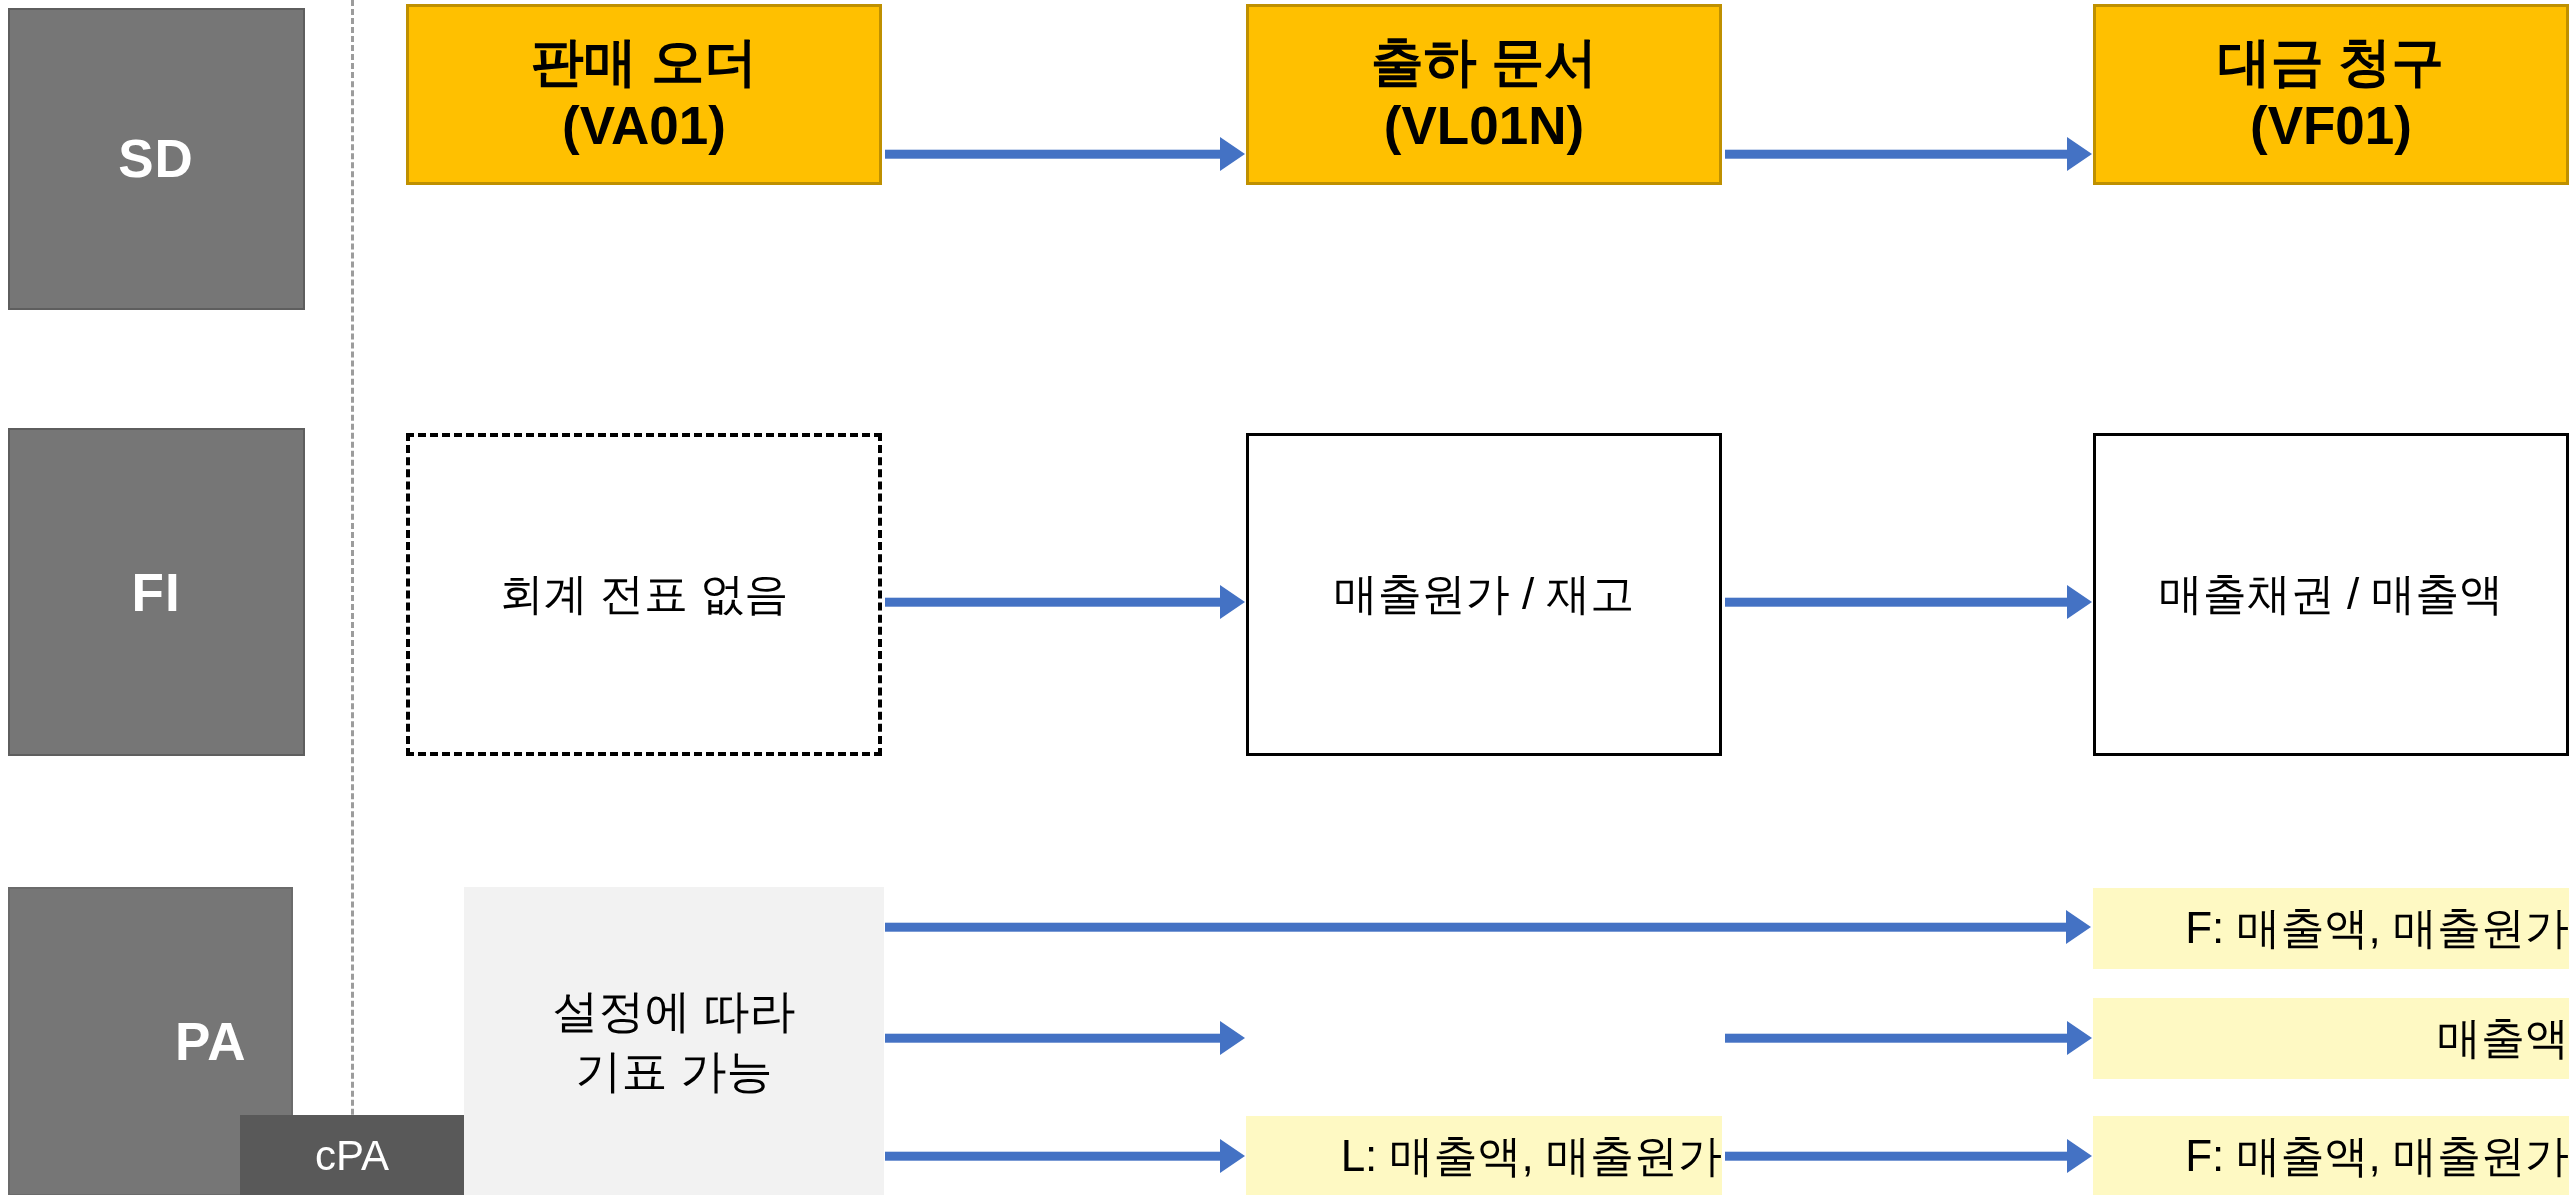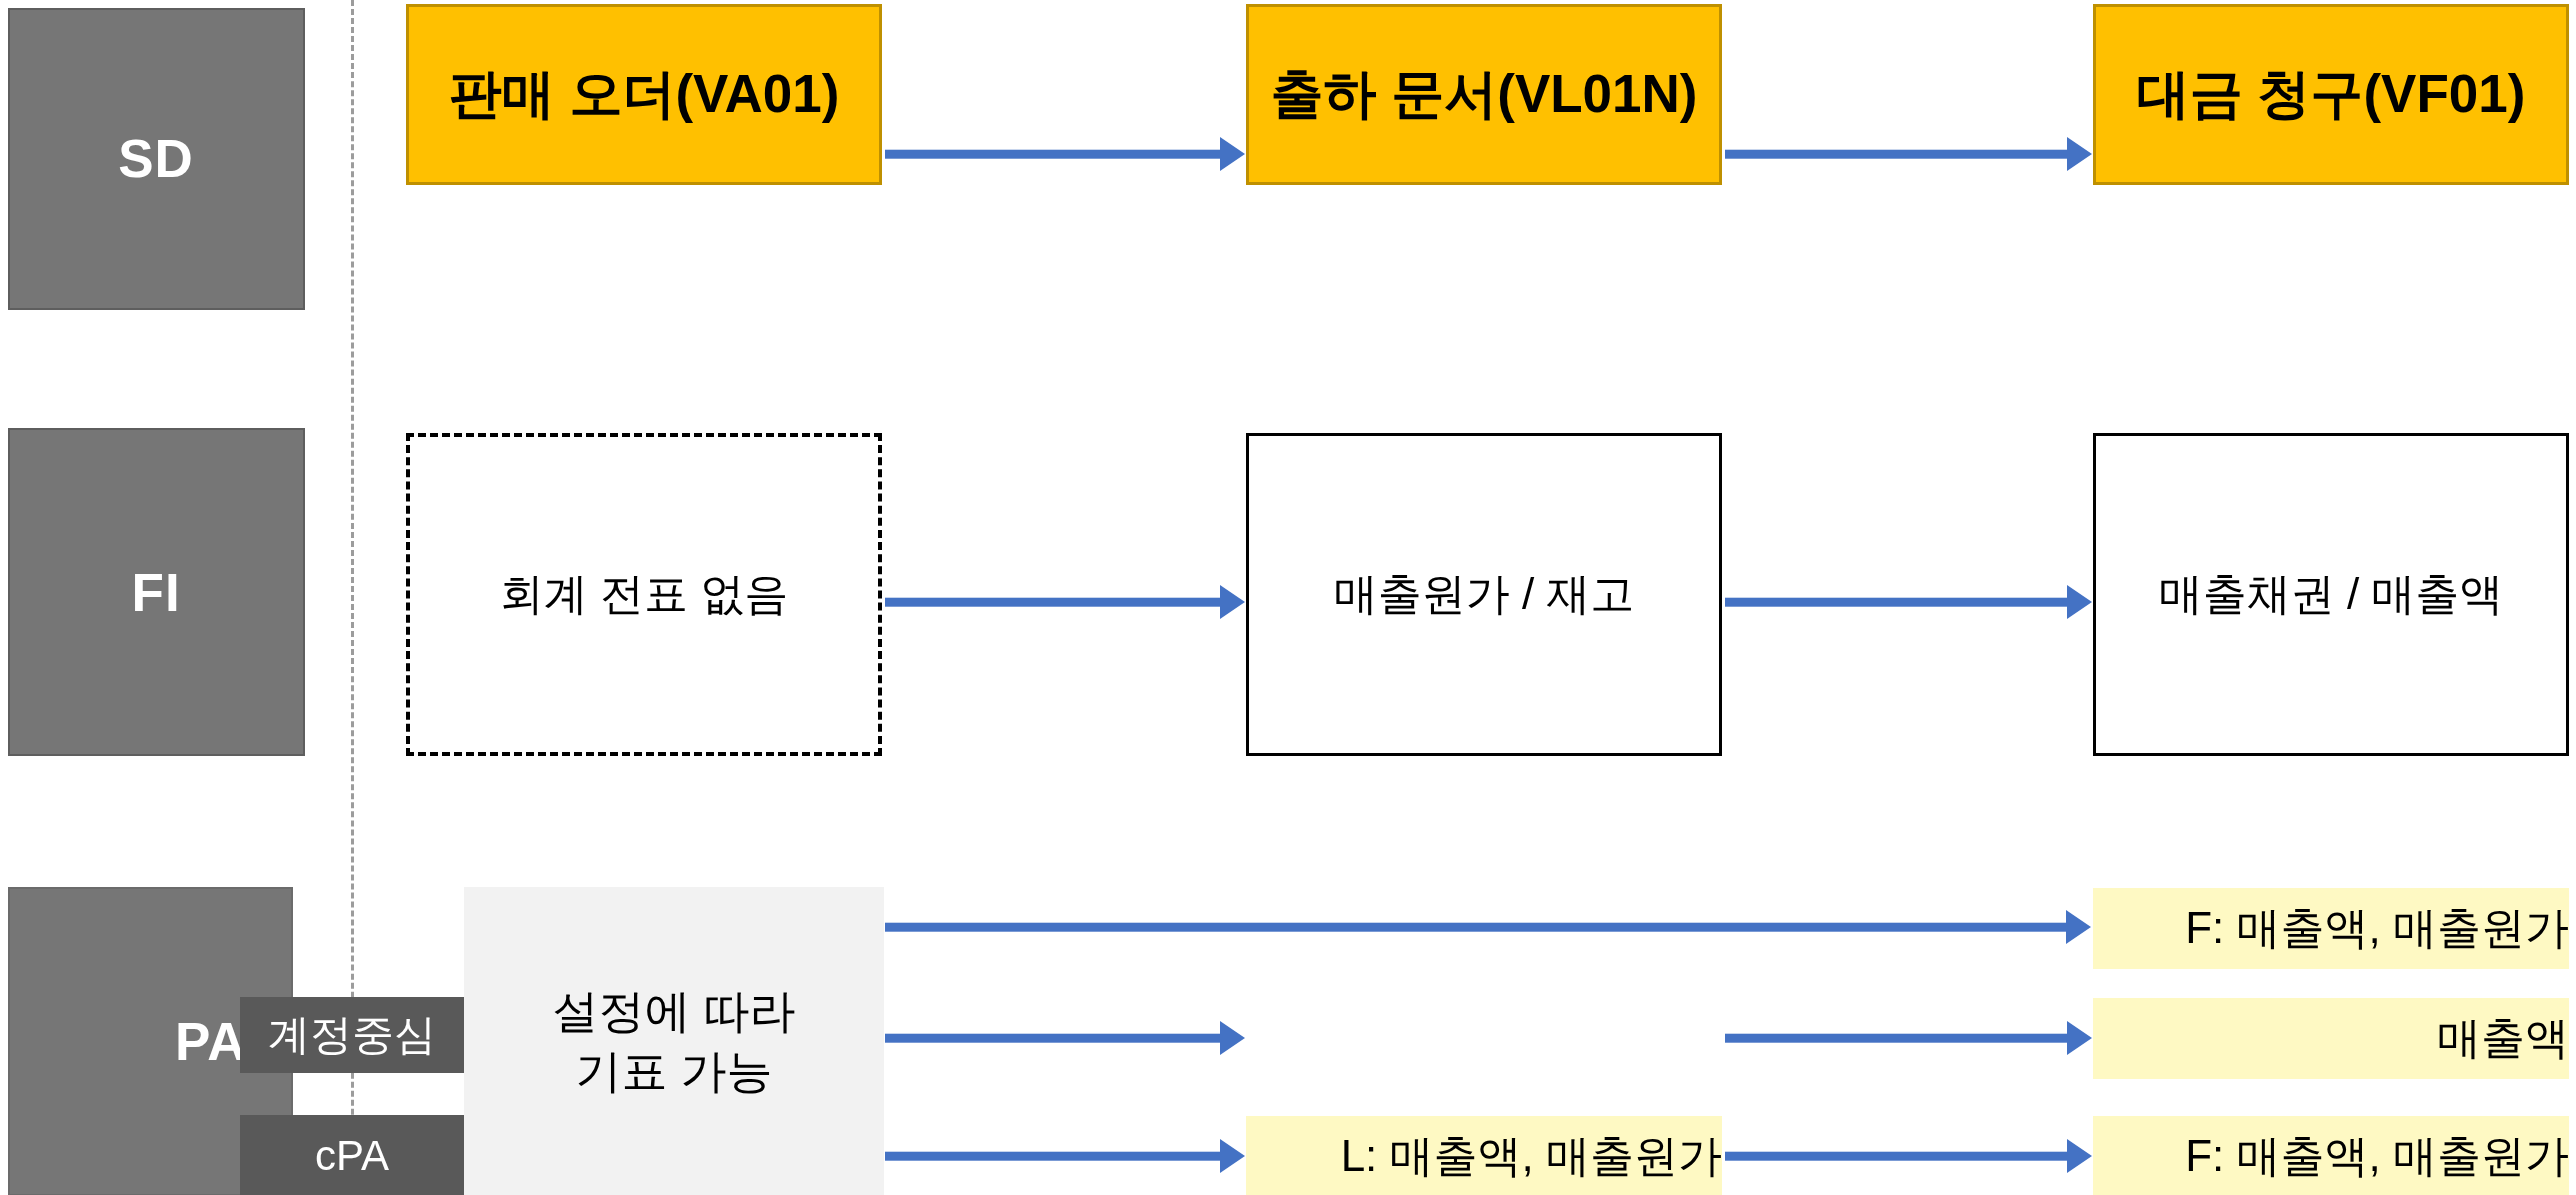--- a/index.html
+++ b/index.html
@@ -19,21 +19,21 @@
     background:#767676;border:2.9px solid #5e5e5e;
     color:#ffffff;font-weight:bold;font-size:53px;
     display:flex;align-items:center;justify-content:center;
     letter-spacing:1px;
   }
   .modlabel.pa{border:2.9px solid #6b6b6b;justify-content:flex-end;padding-right:44px;}
 
   
   .sdbox{
     background:#FFC000;border:3.8px solid #BF9000;
-    display:flex;align-items:center;justify-content:center;
+    display:flex;flex-direction:column;align-items:center;justify-content:center;
     color:#000;font-weight:bold;font-size:53px;line-height:1.22;
   }
   .sdbox .l2{font-weight:bold;}
 
   
   .fibox{
     background:#ffffff;
     display:flex;align-items:center;justify-content:center;
     color:#000;font-size:44px;font-weight:normal;
   }
@@ -122,23 +122,20 @@
     <div class="shaft" style="width:335px;"></div>
       <div class="head" style="left:335px;"></div>
   </div>
   <div class="abs arrow" style="left:1725px;top:602px;width:366px;">
     <div class="shaft" style="width:342px;"></div>
       <div class="head" style="left:342px;"></div>
   </div>
 
   <div class="abs modlabel pa" style="left:7.6px;top:887px;width:285px;height:309px;">PA</div>
 
-  <div class="abs patab" style="left:240px;top:997px;width:224px;height:76px;">
-    <span>계정중심</span>
-  </div>
   <div class="abs patab" style="left:240px;top:1115px;width:224px;height:81px;">
     <span>cPA</span>
   </div>
 
   <div class="abs graypanel" style="left:464px;top:887px;width:420px;height:309px;">
     <span>설정에 따라</span>
     <span>기표 가능</span>
   </div>
 
   <div class="abs arrow" style="left:885px;top:927px;width:1206px;">

